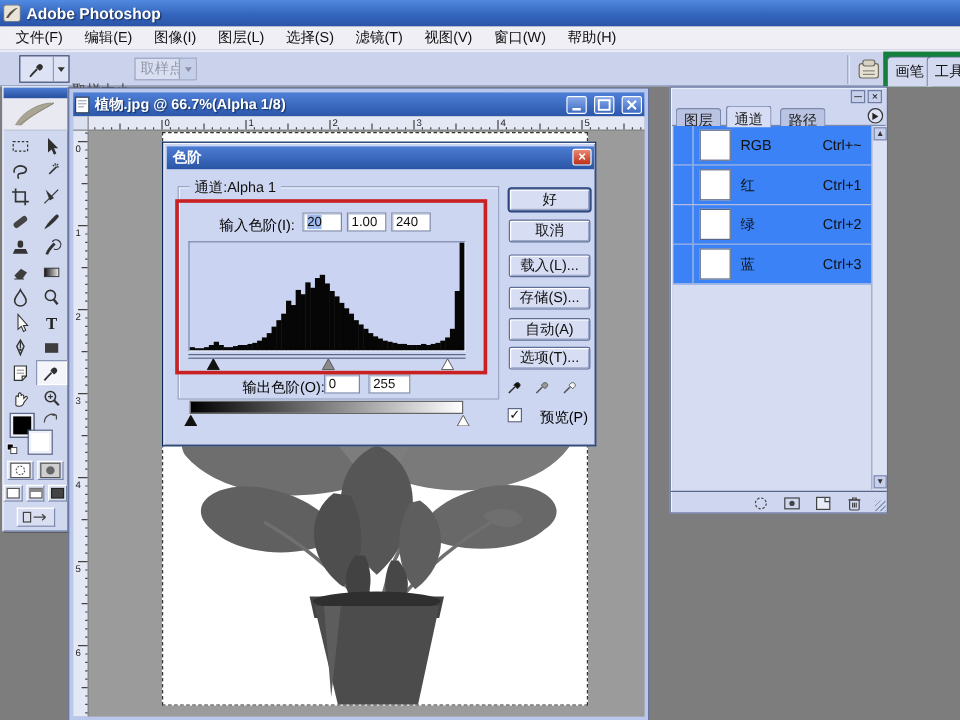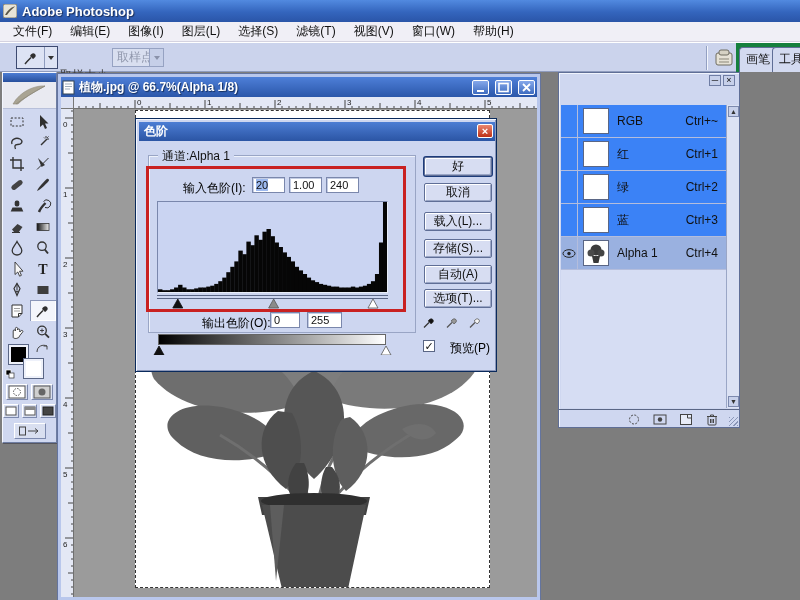--- a/index.html
+++ b/index.html
@@ -709,20 +709,28 @@
   <span class="abs" style="left:314px;top:221px">预览(P)</span>
 
   <div class="abs red-annotation"></div>
 </div>
 
 <div class="abs panel">
   <div class="abs panel-titlebar">
     <span class="pbtn" style="right:17px">─</span>
     <span class="pbtn" style="right:3px">×</span>
   </div>
+  <div class="abs panel-tabs">
+    <span class="ptab" style="left:3px">图层</span>
+    <span class="ptab active" style="left:45px">通道</span>
+    <span class="ptab" style="left:90px">路径</span>
+    <span class="abs panel-menu-btn">
+        <span class="tri-right"></span>
+      </span>
+  </div>
   <div class="abs channel-list" id="channel-list">
       <div class="ch-row">
         <span class="eye-box"></span>
         <span class="thumb"></span>
         <span class="ch-name">RGB</span>
         <span class="ch-key">Ctrl+~</span>
       </div>
       <div class="ch-row">
         <span class="eye-box"></span>
         <span class="thumb"></span>
@@ -734,37 +742,20 @@
         <span class="thumb"></span>
         <span class="ch-name">绿</span>
         <span class="ch-key">Ctrl+2</span>
       </div>
       <div class="ch-row">
         <span class="eye-box"></span>
         <span class="thumb"></span>
         <span class="ch-name">蓝</span>
         <span class="ch-key">Ctrl+3</span>
       </div>
-      <div class="ch-row selected">
-        <span class="eye-box">
-          <svg width="14" height="9">
-            <ellipse cx="7" cy="4.5" rx="6" ry="3.8" fill="none" stroke="#222"></ellipse>
-            <circle cx="7" cy="4.5" r="1.7" fill="#222"></circle>
-          </svg>
-        </span>
-        <span class="thumb"><svg width="24" height="24">
-            <rect width="24" height="24" fill="#fff"></rect>
-            <circle cx="12" cy="9" r="5.5" fill="#3c3c3c"></circle>
-            <circle cx="7" cy="12" r="3.5" fill="#4a4a4a"></circle>
-            <circle cx="17" cy="12" r="3.5" fill="#444"></circle>
-            <path d="M8 15 h8 l-1.5 7 h-5 Z" fill="#383838"></path>
-          </svg></span>
-        <span class="ch-name">Alpha 1</span>
-        <span class="ch-key">Ctrl+4</span>
-      </div>
     </div>
   <div class="abs panel-scroll">
     <span class="sc-btn" style="top:1px">▲</span>
     <span class="sc-btn" style="bottom:1px">▼</span>
   </div>
   <div class="abs panel-footer">
     <span class="ficon">
       <svg width="16" height="13">
           <circle cx="8" cy="6.5" r="4.5" fill="none" stroke="#444" stroke-dasharray="2,1.5"></circle>
         </svg>

